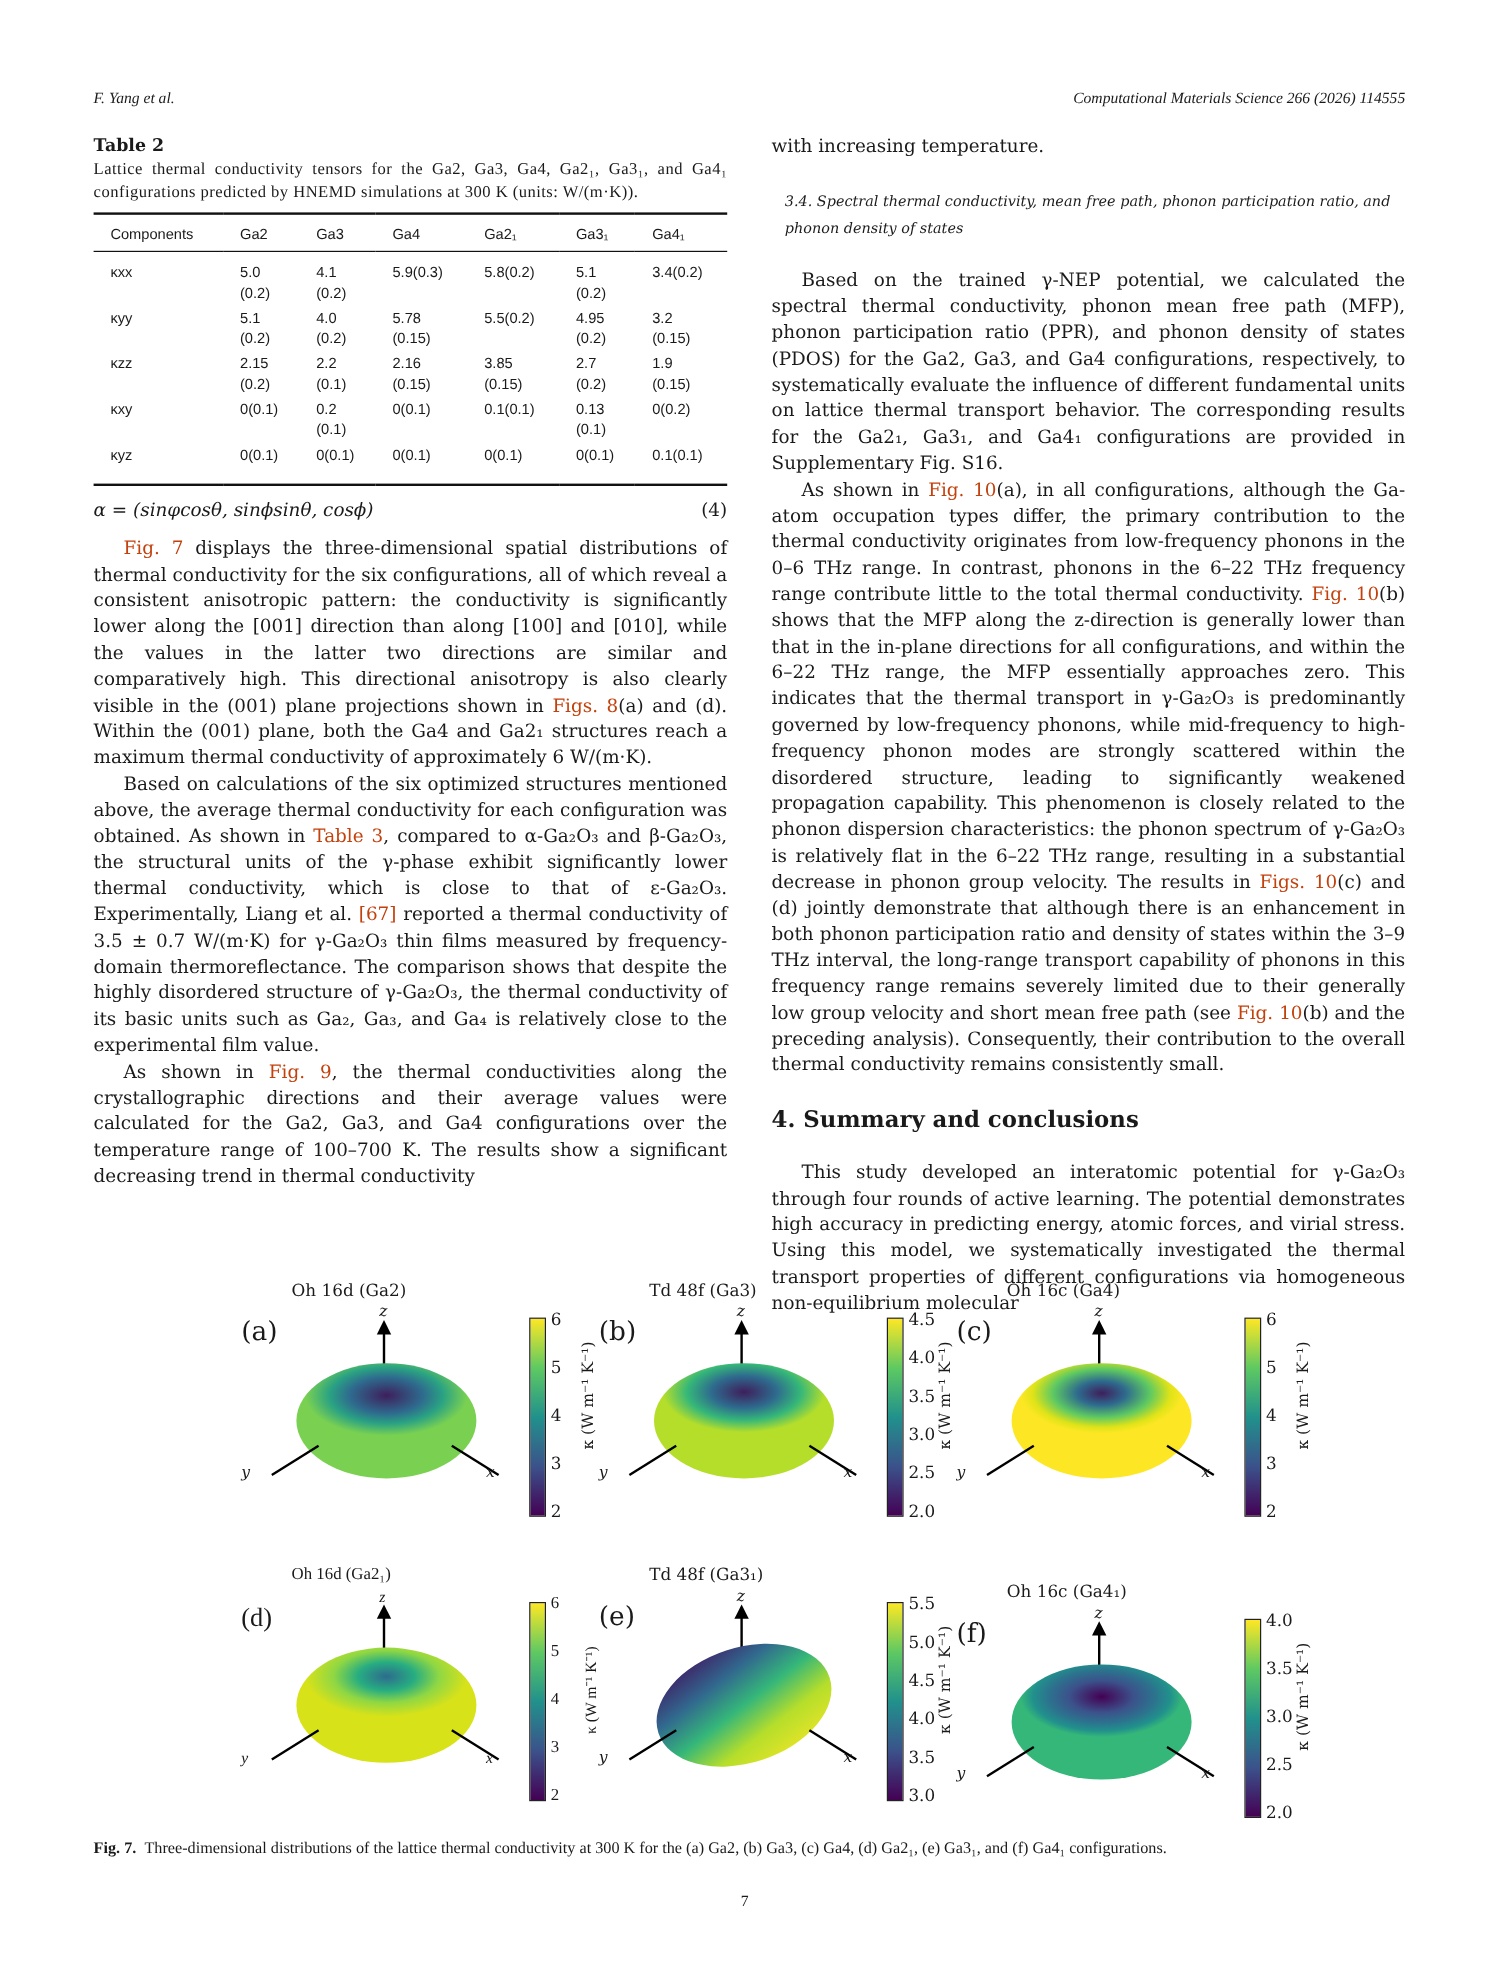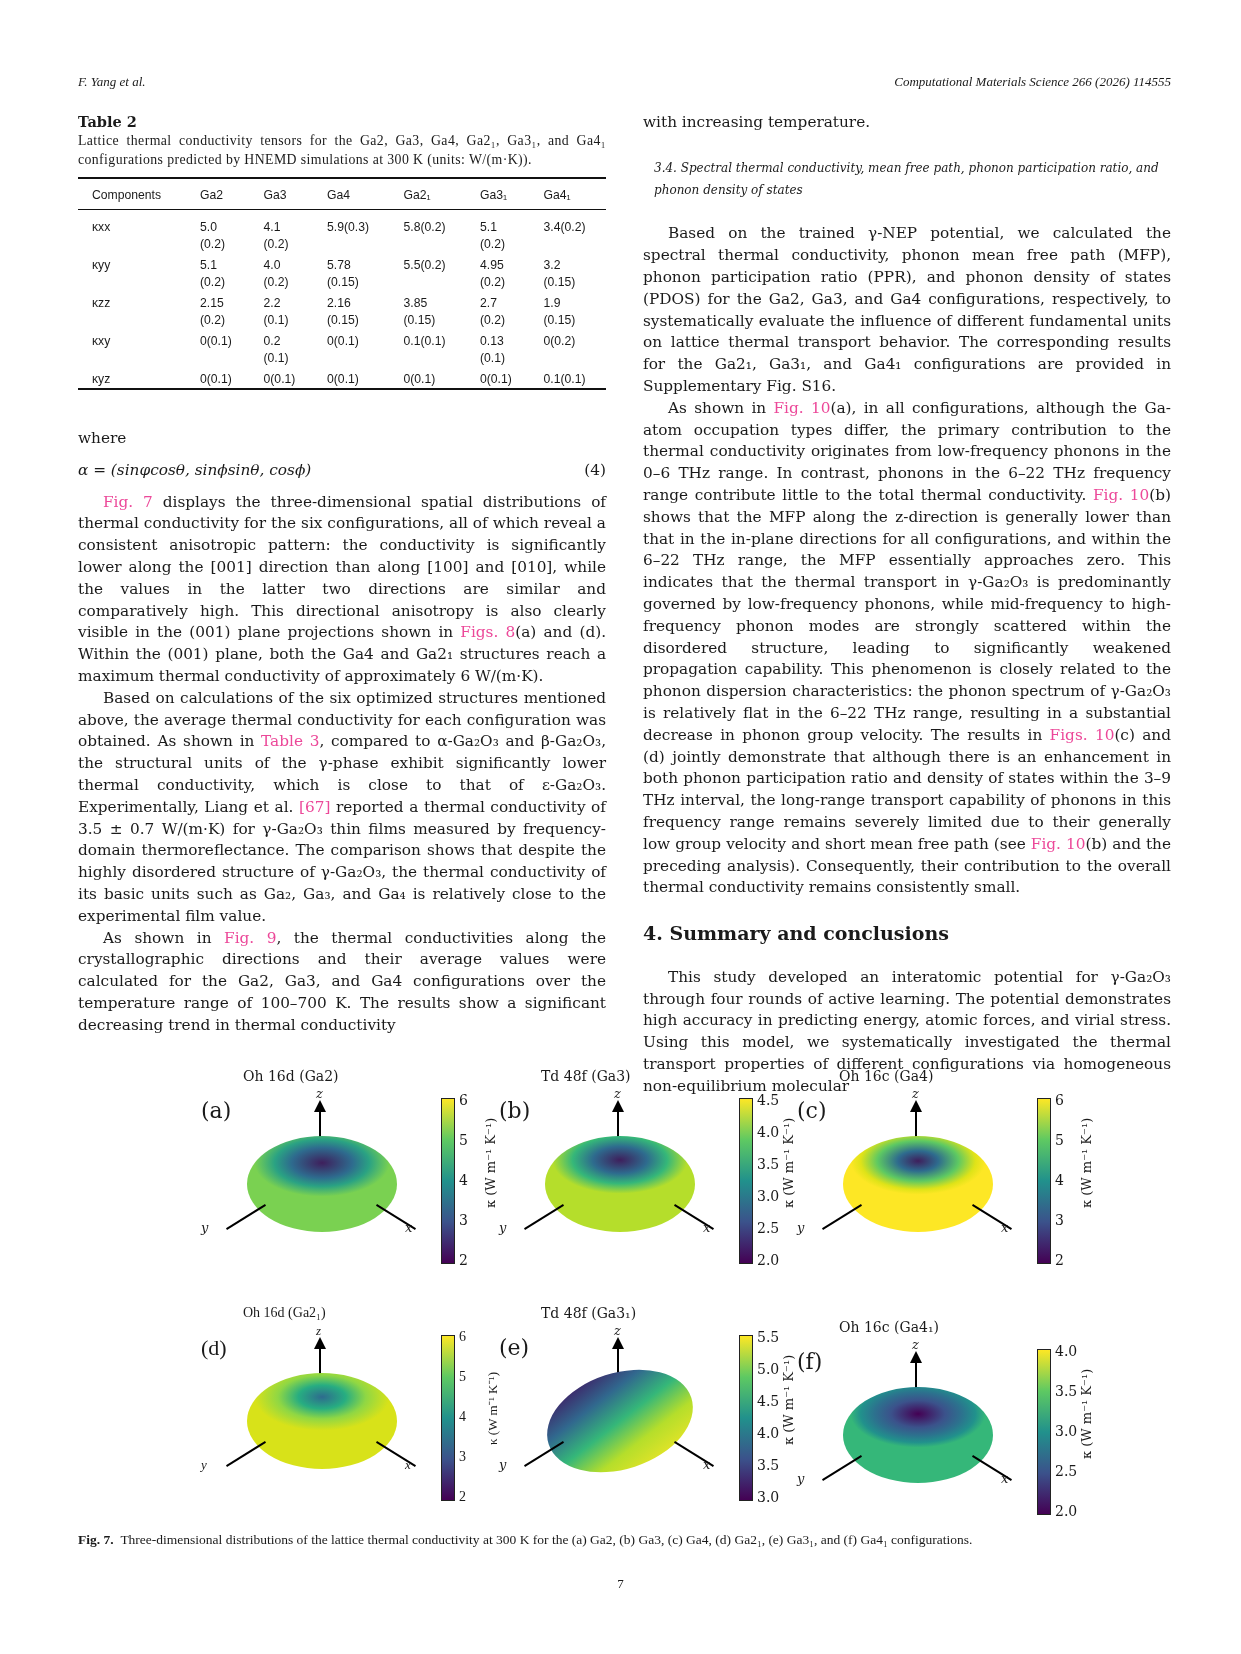--- a/index.html
+++ b/index.html
@@ -10,26 +10,26 @@
   .col { position: absolute; top: 112px; width: 528px; font-size: 15.3px; line-height: 21.8px; text-align: justify; }
   .col.left { left: 78px; }
   .col.right { left: 643px; }
   .tbl-title { font-weight: bold; font-size: 14.5px; line-height: 19px; }
   .tbl-cap { font-family: "Liberation Serif", serif; font-size: 13.8px; line-height: 19px; letter-spacing: 0.4px; }
   table.t2 { width: 100%; border-collapse: collapse; margin-top: 8px; font-family: "Liberation Sans", sans-serif; font-size: 12.2px; line-height: 17px; border-top: 2px solid #111; border-bottom: 2px solid #111; }
   table.t2 th { text-align: left; font-weight: normal; padding: 8px 4px 5px 14px; border-bottom: 1.5px solid #111; }
   table.t2 td { padding: 3px 4px 1px 14px; vertical-align: top; }
   table.t2 td.c { width: 108px; }
   table.t2 tr:first-child td { padding-top: 9px; }
-  table.t2 tr:last-child td { padding-bottom: 0; }
+  table.t2 tr:last-child td { padding-bottom: 15px; }
   .val { white-space: pre-line; }
   p.txt { text-indent: 25px; }
   p.noind { text-indent: 0; }
   .eq { display: flex; justify-content: space-between; font-style: italic; margin: 10px 0 10px 0; }
-  .link { color: #ec4899; }
+  .link { color: #c2410c; }
   .sec-it { font-style: italic; font-size: 12px; text-align: left; margin: 24px 0 22px 11px; }
   .sec-h { font-weight: bold; font-size: 19px; margin: 24px 0 22px 0; }
   .figure { position: absolute; left: 78px; top: 1068px; width: 1090px; height: 460px; }
   .panel { position: absolute; width: 300px; height: 230px; font-family: "DejaVu Serif", serif; }
   .ptitle { position: absolute; left: 60px; top: 0; width: 160px; font-size: 14px; }
   .plabel { position: absolute; left: 18px; top: 30px; font-size: 22px; }
   .zlabel { position: absolute; left: 133px; top: 18px; font-style: italic; font-size: 13px; }
   .ylab { position: absolute; left: 18px; top: 152px; font-style: italic; font-size: 13px; }
   .xlab { position: absolute; left: 222px; top: 152px; font-style: italic; font-size: 13px; }
   .zarrow { position: absolute; left: 136px; top: 36px; width: 2px; height: 40px; background: #000; }
@@ -125,21 +125,20 @@
         <td class="val">0(0.1)</td>
         <td class="val">0(0.1)</td>
         <td class="val">0(0.1)</td>
         <td class="val">0(0.1)</td>
         <td class="val">0(0.1)</td>
         <td class="val">0.1(0.1)</td>
       </tr>
     </tbody>
   </table>
 
-  <p class="noind" style="margin-top:38px">where</p>
   <div class="eq">
     <span>α = (sinφcosθ, sinϕsinθ, cosϕ)</span>
     <span style="font-style:normal">(4)</span>
   </div>
   <p class="txt"><a class="link">Fig. 7</a><span> displays the three-dimensional spatial distributions of thermal conductivity for the six configurations, all of which reveal a consistent anisotropic pattern: the conductivity is significantly lower along the [001] direction than along [100] and [010], while the values in the latter two directions are similar and comparatively high. This directional anisotropy is also clearly visible in the (001) plane projections shown in </span><a class="link">Figs. 8</a><span>(a) and (d). Within the (001) plane, both the Ga4 and Ga2₁ structures reach a maximum thermal conductivity of approximately 6 W/(m·K).</span></p>
   <p class="txt"><span>Based on calculations of the six optimized structures mentioned above, the average thermal conductivity for each configuration was obtained. As shown in </span><a class="link">Table 3</a><span>, compared to α-Ga₂O₃ and β-Ga₂O₃, the structural units of the γ-phase exhibit significantly lower thermal conductivity, which is close to that of ε-Ga₂O₃. Experimentally, Liang et al. </span><a class="link">[67]</a><span> reported a thermal conductivity of 3.5 ± 0.7 W/(m·K) for γ-Ga₂O₃ thin films measured by frequency-domain thermoreflectance. The comparison shows that despite the highly disordered structure of γ-Ga₂O₃, the thermal conductivity of its basic units such as Ga₂, Ga₃, and Ga₄ is relatively close to the experimental film value.</span></p>
   <p class="txt"><span>As shown in </span><a class="link">Fig. 9</a><span>, the thermal conductivities along the crystallographic directions and their average values were calculated for the Ga2, Ga3, and Ga4 configurations over the temperature range of 100–700 K. The results show a significant decreasing trend in thermal conductivity</span></p>
 </div>
 
 <div class="col right">

